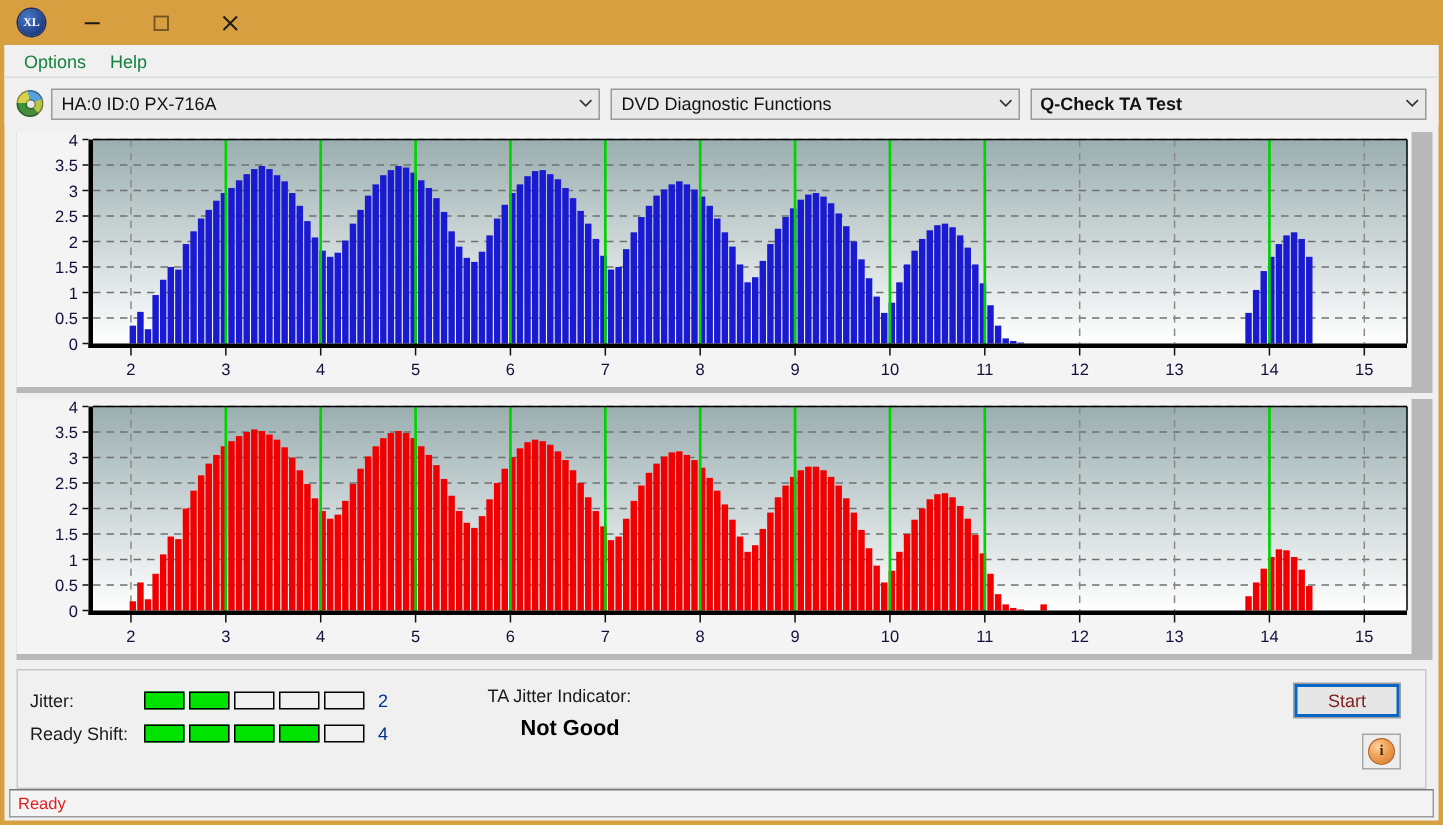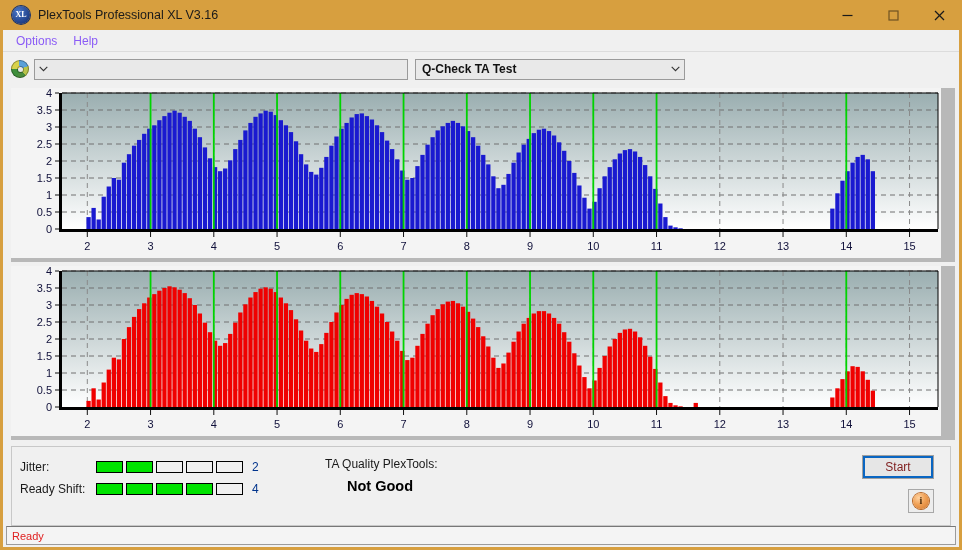--- a/index.html
+++ b/index.html
@@ -78,21 +78,21 @@
     height: 21px;
     background: #f0f0f0;
     display: flex;
     align-items: center;
     flex: none;
     padding-left: 5px;
     border-bottom: 1px solid #dcdcdc;
   }
   .menu-item {
     font-size: 12px;
-    color: #8b5cf6;
+    color: #15803d;
     padding: 2px 8px;
     white-space: nowrap;
   }
 
   
   #toolbar {
     height: 30px;
     display: flex;
     align-items: center;
     flex: none;
@@ -305,21 +305,20 @@
 </style>
 </head>
 <body>
 
 <div id="app-window">
 
   <div id="title-bar">
     <div id="app-icon">
       <span>XL</span>
     </div>
-    <div id="title-text">PlexTools Professional XL V3.16</div>
     <div class="win-btn">
       <svg width="13" height="13" viewBox="0 0 13 13">
         <line x1="1.5" y1="6.5" x2="11.5" y2="6.5" stroke="#1a1a1a" stroke-width="1.2"></line>
       </svg>
     </div>
     <div class="win-btn">
       <svg width="13" height="13" viewBox="0 0 13 13">
         <rect x="2" y="2" width="9" height="9" fill="none" stroke="#6f5322" stroke-width="1.2"></rect>
       </svg>
     </div>
@@ -332,20 +331,29 @@
   </div>
 
   <div id="menu-bar">
     <div class="menu-item">Options</div>
     <div class="menu-item">Help</div>
   </div>
 
   <div id="toolbar">
     <div id="drive-icon"></div>
     <div class="combo" id="combo-drive">
+      <div class="combo-label">HA:0 ID:0  PX-716A</div>
+      <div class="chev">
+        <svg width="9" height="6" viewBox="0 0 9 6">
+            <path d="M0.7 0.8 L4.5 4.6 L8.3 0.8" fill="none" stroke="#333" stroke-width="1.1"></path>
+          </svg>
+      </div>
+    </div>
+    <div class="combo" id="combo-function">
+      <div class="combo-label">DVD Diagnostic Functions</div>
       <div class="chev">
         <svg width="9" height="6" viewBox="0 0 9 6">
             <path d="M0.7 0.8 L4.5 4.6 L8.3 0.8" fill="none" stroke="#333" stroke-width="1.1"></path>
           </svg>
       </div>
     </div>
     <div class="combo" id="combo-test">
       <div class="combo-label">Q-Check TA Test</div>
       <div class="chev">
         <svg width="9" height="6" viewBox="0 0 9 6">
@@ -823,21 +831,21 @@
             <div class="cell on" style="background: rgb(0, 227, 0);"></div>
             <div class="cell on" style="background: rgb(0, 227, 0);"></div>
             <div class="cell on" style="background: rgb(0, 227, 0);"></div>
             <div class="cell"></div>
           </div>
         <div class="meter-value">4</div>
       </div>
     </div>
 
     <div id="quality-block">
-      <div id="quality-label">TA Quality PlexTools:</div>
+      <div id="quality-label">TA Jitter Indicator:</div>
       <div id="quality-value">Not Good</div>
     </div>
 
     <div id="start-button">Start</div>
 
     <div id="info-button">
       <div class="info-circle">
         <span>i</span>
       </div>
     </div>

